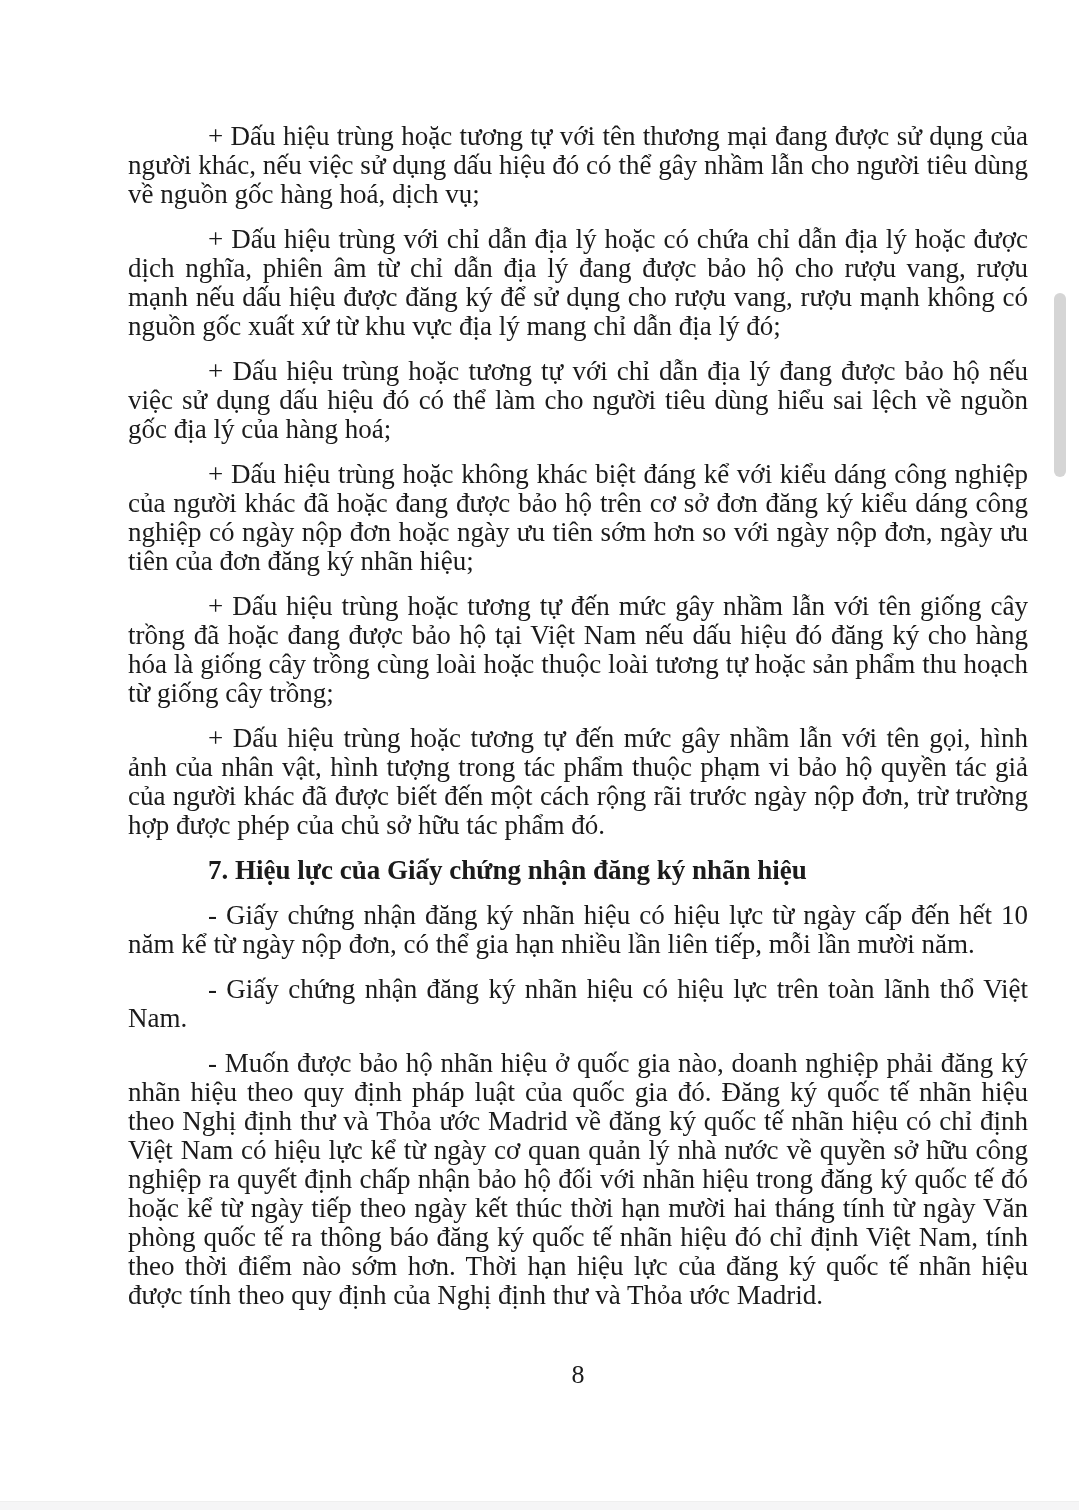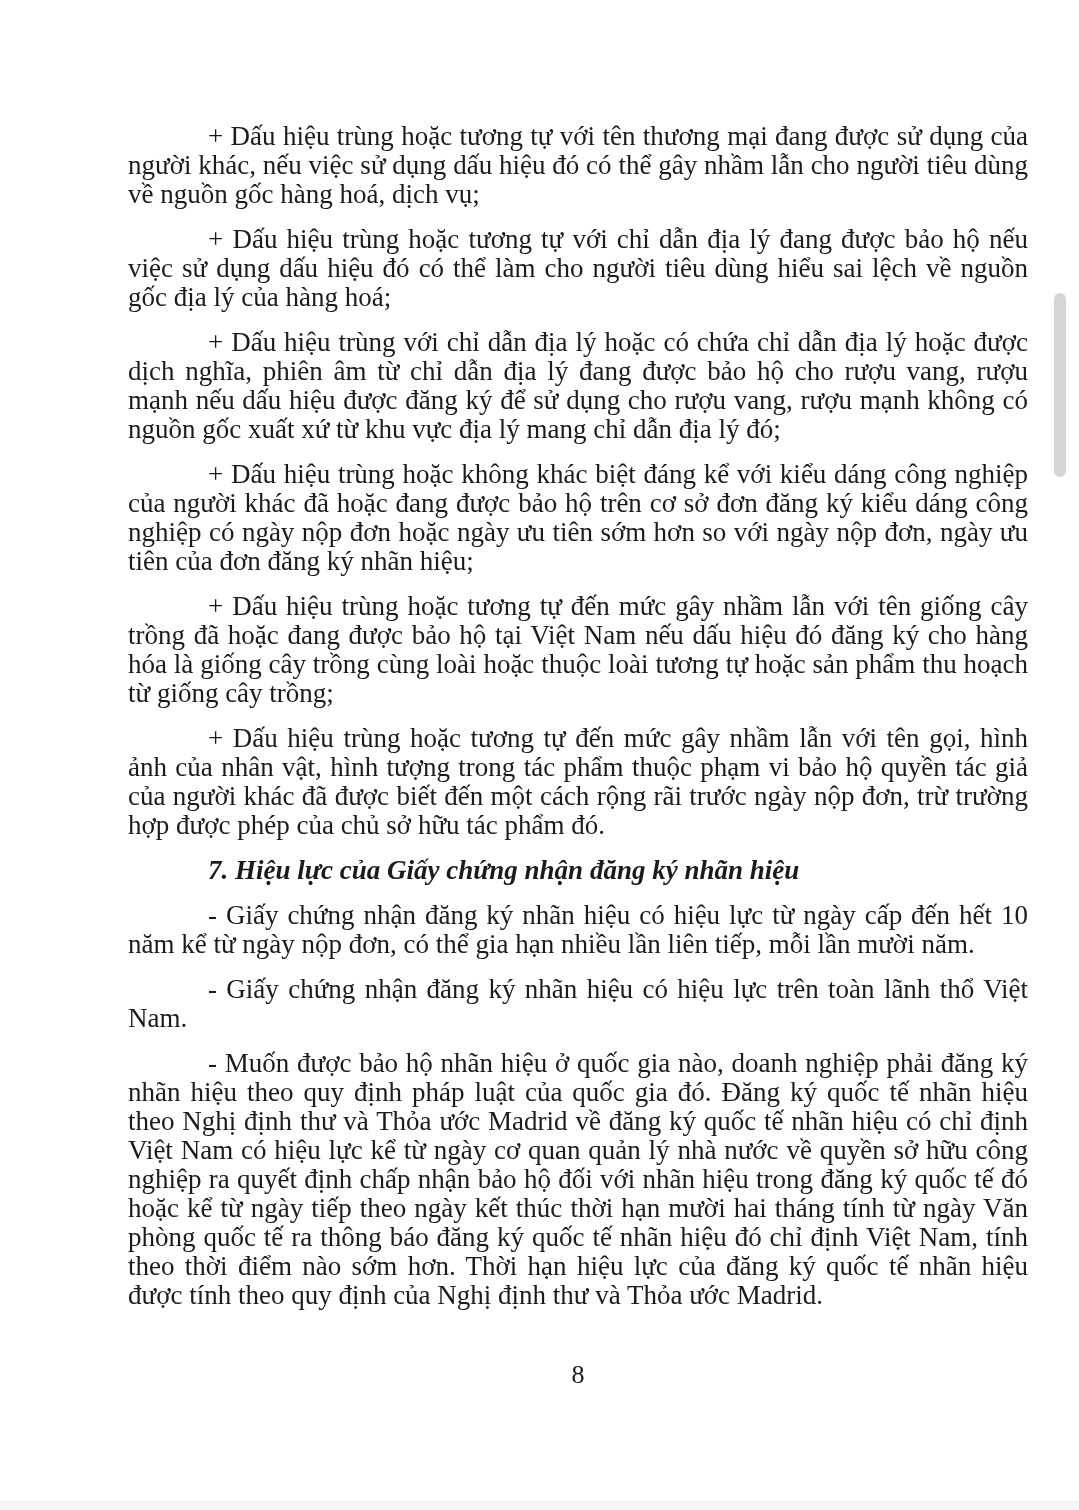--- a/index.html
+++ b/index.html
@@ -24,21 +24,20 @@
     line-height: 29px;
     text-align: justify;
     margin-left: 40px;
   }
   .para {
     margin: 0 0 16px 0;
     text-indent: 80px;
   }
   .heading {
     font-weight: bold;
-    font-style: italic;
   }
   .page-number {
     margin-top: 50px;
     text-align: center;
     text-indent: 0;
     font-size: 26px;
     color: #1b1b1b;
   }
   .v-scroll-thumb {
     position: absolute;
@@ -57,22 +56,22 @@
     height: 8px;
     background: #f5f5f6;
     border-top: 1px solid #efefef;
   }
 </style>
 </head>
 <body>
 
 <div class="text-column">
   <p class="para">+ Dấu hiệu trùng hoặc tương tự với tên thương mại đang được sử dụng của người khác, nếu việc sử dụng dấu hiệu đó có thể gây nhầm lẫn cho người tiêu dùng về nguồn gốc hàng hoá, dịch vụ;</p>
+  <p class="para">+ Dấu hiệu trùng với chỉ dẫn địa lý hoặc có chứa chỉ dẫn địa lý hoặc được dịch nghĩa, phiên âm từ chỉ dẫn địa lý đang được bảo hộ cho rượu vang, rượu mạnh nếu dấu hiệu được đăng ký để sử dụng cho rượu vang, rượu mạnh không có nguồn gốc xuất xứ từ khu vực địa lý mang chỉ dẫn địa lý đó;</p>
   <p class="para">+ Dấu hiệu trùng hoặc tương tự với chỉ dẫn địa lý đang được bảo hộ nếu việc sử dụng dấu hiệu đó có thể làm cho người tiêu dùng hiểu sai lệch về nguồn gốc địa lý của hàng hoá;</p>
-  <p class="para">+ Dấu hiệu trùng với chỉ dẫn địa lý hoặc có chứa chỉ dẫn địa lý hoặc được dịch nghĩa, phiên âm từ chỉ dẫn địa lý đang được bảo hộ cho rượu vang, rượu mạnh nếu dấu hiệu được đăng ký để sử dụng cho rượu vang, rượu mạnh không có nguồn gốc xuất xứ từ khu vực địa lý mang chỉ dẫn địa lý đó;</p>
   <p class="para">+ Dấu hiệu trùng hoặc không khác biệt đáng kể với kiểu dáng công nghiệp của người khác đã hoặc đang được bảo hộ trên cơ sở đơn đăng ký kiểu dáng công nghiệp có ngày nộp đơn hoặc ngày ưu tiên sớm hơn so với ngày nộp đơn, ngày ưu tiên của đơn đăng ký nhãn hiệu;</p>
   <p class="para">+ Dấu hiệu trùng hoặc tương tự đến mức gây nhầm lẫn với tên giống cây trồng đã hoặc đang được bảo hộ tại Việt Nam nếu dấu hiệu đó đăng ký cho hàng hóa là giống cây trồng cùng loài hoặc thuộc loài tương tự hoặc sản phẩm thu hoạch từ giống cây trồng;</p>
   <p class="para">+ Dấu hiệu trùng hoặc tương tự đến mức gây nhầm lẫn với tên gọi, hình ảnh của nhân vật, hình tượng trong tác phẩm thuộc phạm vi bảo hộ quyền tác giả của người khác đã được biết đến một cách rộng rãi trước ngày nộp đơn, trừ trường hợp được phép của chủ sở hữu tác phẩm đó.</p>
   <p class="para heading">7. Hiệu lực của Giấy chứng nhận đăng ký nhãn hiệu</p>
   <p class="para">- Giấy chứng nhận đăng ký nhãn hiệu có hiệu lực từ ngày cấp đến hết 10 năm kể từ ngày nộp đơn, có thể gia hạn nhiều lần liên tiếp, mỗi lần mười năm.</p>
   <p class="para">- Giấy chứng nhận đăng ký nhãn hiệu có hiệu lực trên toàn lãnh thổ Việt Nam.</p>
   <p class="para">- Muốn được bảo hộ nhãn hiệu ở quốc gia nào, doanh nghiệp phải đăng ký nhãn hiệu theo quy định pháp luật của quốc gia đó. Đăng ký quốc tế nhãn hiệu theo Nghị định thư và Thỏa ước Madrid về đăng ký quốc tế nhãn hiệu có chỉ định Việt Nam có hiệu lực kể từ ngày cơ quan quản lý nhà nước về quyền sở hữu công nghiệp ra quyết định chấp nhận bảo hộ đối với nhãn hiệu trong đăng ký quốc tế đó hoặc kể từ ngày tiếp theo ngày kết thúc thời hạn mười hai tháng tính từ ngày Văn phòng quốc tế ra thông báo đăng ký quốc tế nhãn hiệu đó chỉ định Việt Nam, tính theo thời điểm nào sớm hơn. Thời hạn hiệu lực của đăng ký quốc tế nhãn hiệu được tính theo quy định của Nghị định thư và Thỏa ước Madrid.</p>
   <div class="page-number">8</div>
 </div>
 

